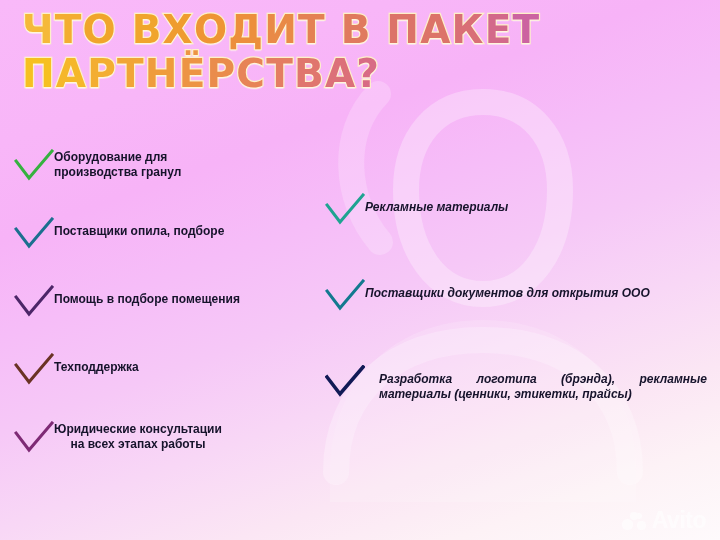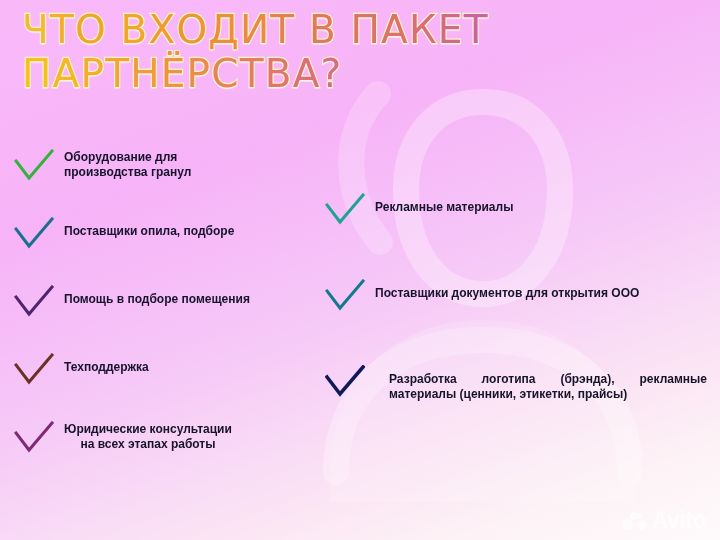--- a/index.html
+++ b/index.html
@@ -81,21 +81,21 @@
   .title-block {
     position: absolute;
     left: 22px;
     top: 8px;
     width: 560px;
     z-index: 4;
   }
   .title-line {
     margin: 0;
     font-family: "DejaVu Sans", sans-serif;
-    font-weight: 400;
+    font-weight: 700;
     font-size: 39px;
     line-height: 1.12;
     letter-spacing: 1.2px;
     white-space: pre;
   }
   .title-line span {
     -webkit-text-stroke: 2.4px #fdf1c9;
     paint-order: stroke fill;
     text-shadow: 0 2px 0 rgba(255,255,255,0.35);
   }
@@ -104,21 +104,20 @@
   .col {
     position: absolute;
     z-index: 3;
   }
   .col-left  { left: 14px;  top: 148px; width: 300px; }
   .col-right { left: 325px; top: 192px; width: 382px; }
 
   .feature {
     display: flex;
     align-items: flex-start;
-    gap: 10px;
   }
   .feature .check {
     flex: 0 0 auto;
     width: 40px;
     height: 34px;
     margin-top: 1px;
   }
   .feature .label {
     font-family: "Liberation Sans", sans-serif;
     font-weight: 700;
@@ -130,21 +129,21 @@
   }
   .feature.justify .label {
     text-align: justify;
     text-align-last: left;
     margin-left: 14px;
   }
 
   .col-left  .feature { margin-bottom: 33px; }
   .col-left  .feature:nth-child(1) .label { padding-top: 2px; }
   .col-left  .feature:nth-child(5) .label { padding-top: 2px; text-align: center; }
-  .col-right .feature { margin-bottom: 51px; }
+  .col-right .feature { margin-bottom: 51px; font-style: italic; }
   .col-right .feature:nth-child(4) .label { padding-top: 1px; }
 </style>
 </head>
 <body>
 
 <div id="poster">
 
   <svg class="watermark-person" viewBox="0 0 330 430" xmlns="http://www.w3.org/2000/svg" aria-hidden="true">
     <g fill="none" stroke="#ffffff" stroke-width="26" stroke-linecap="round" stroke-linejoin="round">
       <path d="M165 30 C 118 30, 88 66, 88 118 C 88 178, 118 222, 165 222 C 212 222, 242 178, 242 118 C 242 66, 212 30, 165 30 Z" opacity="0.55"></path>

